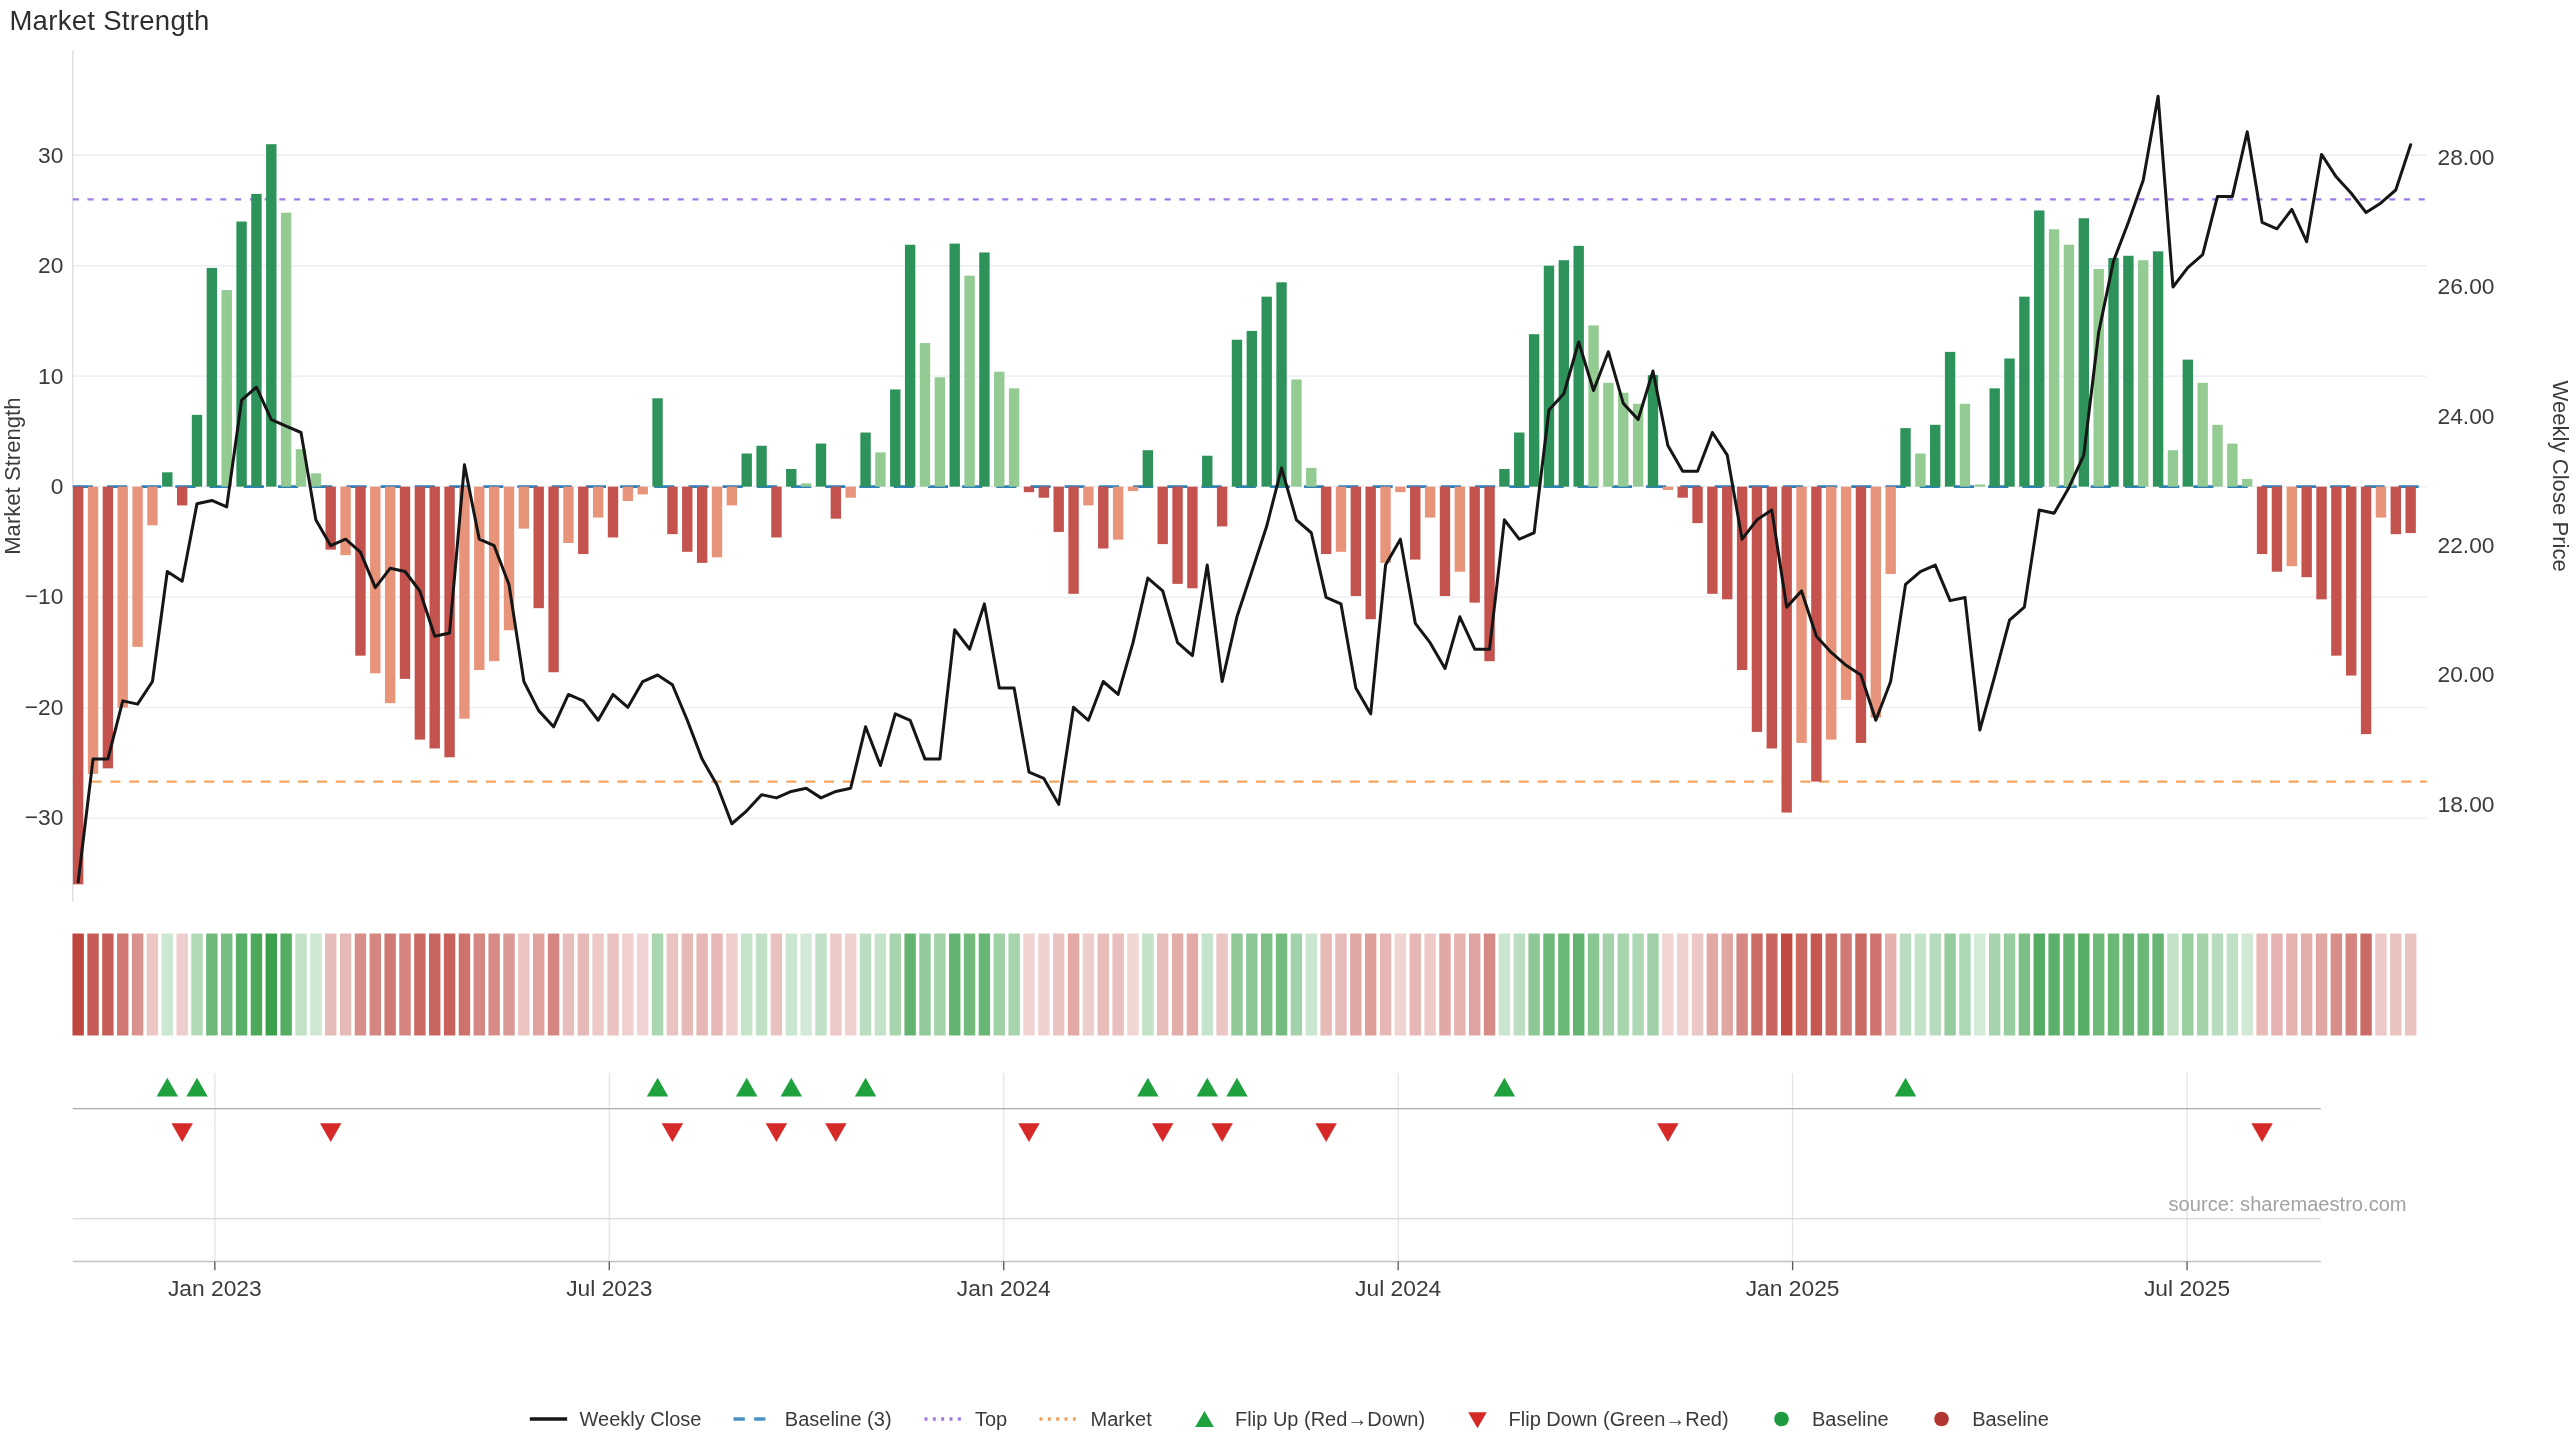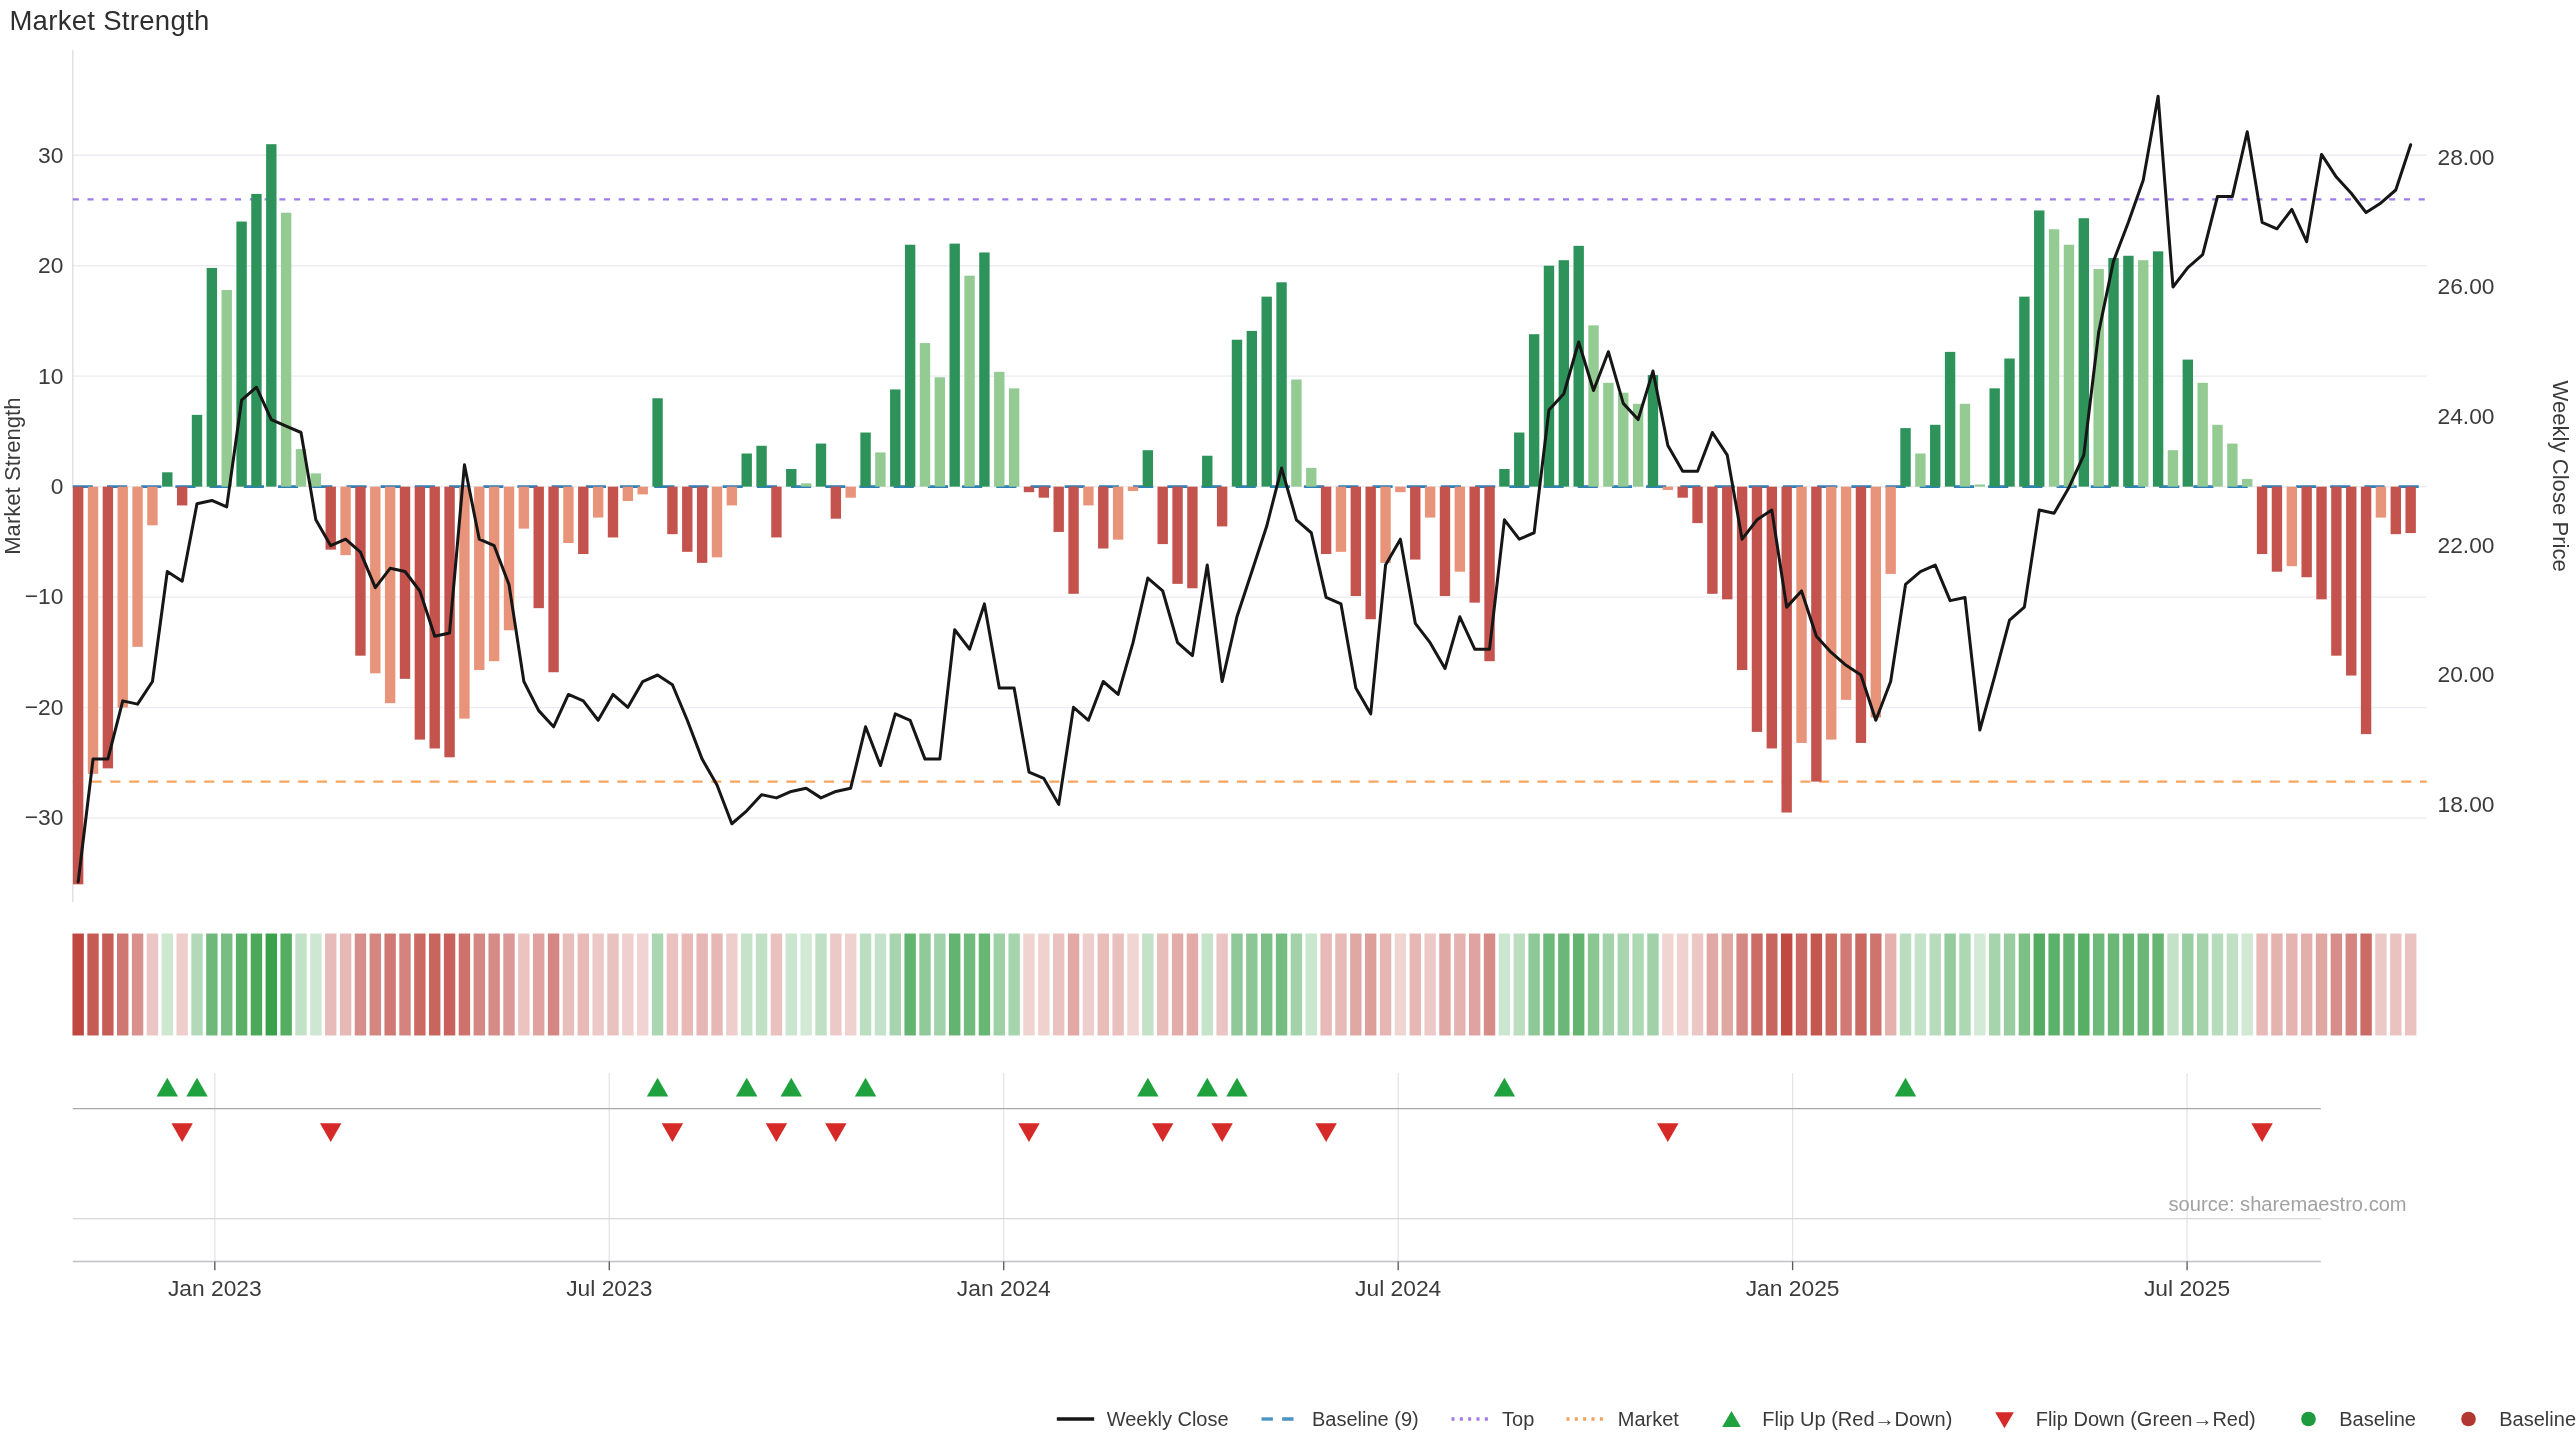--- a/index.html
+++ b/index.html
@@ -1,19 +1,19 @@
 <!DOCTYPE html>
 <html style="font-size:10.7px"><head>
 <meta charset="utf-8">
 <style>
   html,body{margin:0;padding:0;background:#ffffff;}
   body{font-family:"Liberation Sans", sans-serif; width:2576px; height:1449px; position:relative; overflow:hidden;}
   .page-title{position:absolute; left:9.4px; top:5.4px; font-size:27.5px; color:#2e2e2e; letter-spacing:0.3px;}
   #chart-svg{position:absolute; left:0; top:0;}
-  #legend{position:absolute; left:0; top:1407px; width:2576px; display:flex; justify-content:flex-end; align-items:center; gap:31px;}
+  #legend{position:absolute; left:0; top:1407px; width:2576px; display:flex; justify-content:center; align-items:center; gap:31px;}
   .legend-item{display:flex; align-items:center; gap:9.4px; font-size:20px; color:#3a3a3a; cursor:pointer;}
   .legend-item svg{display:block;}
   text{font-family:"Liberation Sans", sans-serif;}
 </style>
 </head>
 <body>
 
 <div class="page-title">Market Strength</div>
 <svg id="chart-svg" width="2576" height="1405" viewBox="0 0 3840 2095">
     <line x1="108" x2="3618" y1="231.48508430609598" y2="231.48508430609598" stroke="#ececf2" stroke-width="2"></line>
@@ -408,21 +408,21 @@
     <div class="legend-item">
       <svg width="43" height="24" viewBox="0 0 64 36">
         <line x1="4" x2="60" y1="18" y2="18" stroke="#161616" stroke-width="5"></line>
       </svg>
       <span>Weekly Close</span>
     </div>
     <div class="legend-item">
       <svg width="43" height="24" viewBox="0 0 64 36">
         <line x1="2" x2="62" y1="18" y2="18" stroke="#4a93c3" stroke-width="5" stroke-dasharray="17 14"></line>
       </svg>
-      <span>Baseline (9)</span>
+      <span>Baseline (3)</span>
     </div>
     <div class="legend-item">
       <svg width="43" height="24" viewBox="0 0 64 36">
         <line x1="2" x2="62" y1="18" y2="18" stroke="#a47ae2" stroke-width="5" stroke-dasharray="4.5 8"></line>
       </svg>
       <span>Top</span>
     </div>
     <div class="legend-item">
       <svg width="43" height="24" viewBox="0 0 64 36">
         <line x1="2" x2="62" y1="18" y2="18" stroke="#f0a15f" stroke-width="5" stroke-dasharray="4.5 8"></line>

